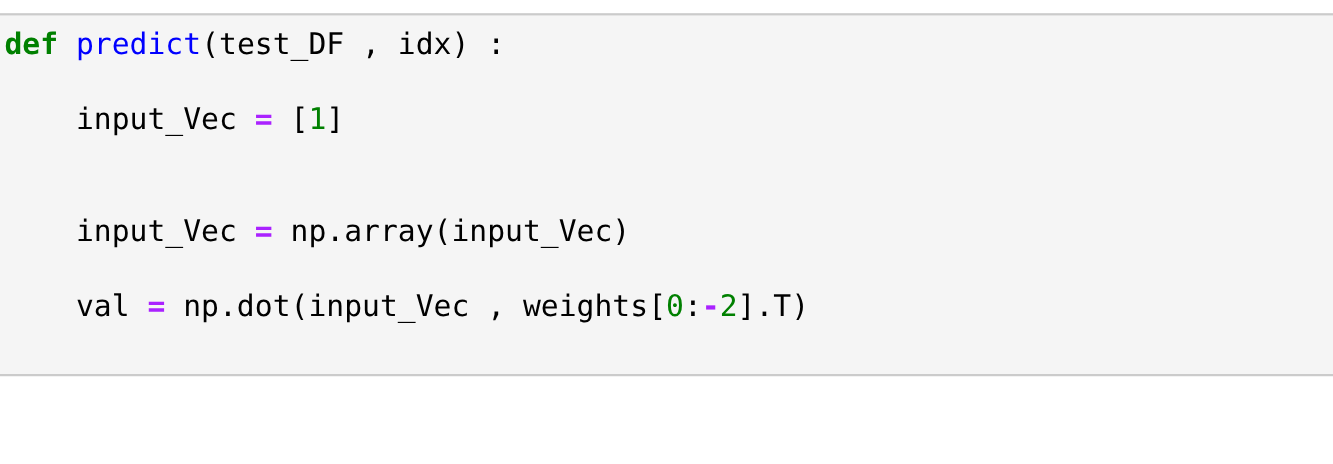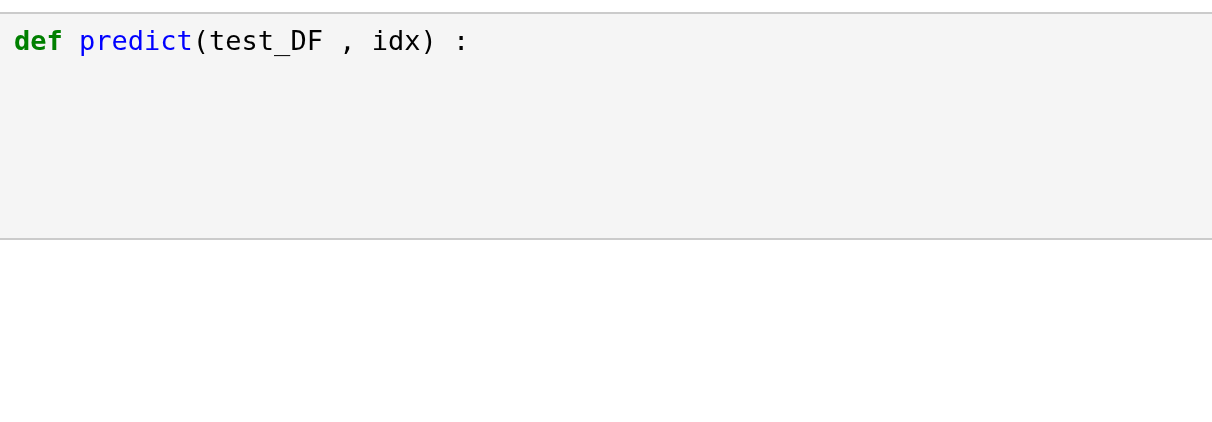--- a/index.html
+++ b/index.html
@@ -14,21 +14,21 @@
     background: #ffffff;
     overflow: hidden;
   }
   .code-cell {
     box-sizing: border-box;
     margin-top: 12px;
     width: 100%;
     background: var(--cell-bg, #f5f5f5);
     border-top: 2px solid var(--cell-border, #cbcbcb);
     border-bottom: 2px solid var(--cell-border, #cbcbcb);
-    padding: 10px 10px 10px 14px;
+    padding: 10px 10px 10px 4px;
     font-family: "DejaVu Sans Mono", "Liberation Mono", monospace;
     font-size: 27px;
     line-height: 34px;
     color: var(--tok-text, #000000);
   }
   .code-line {
     white-space: pre;
     min-height: 34px;
   }
   .tok-keyword  { color: var(--tok-keyword, #008000); font-weight: bold; }
@@ -37,18 +37,21 @@
   .tok-number   { color: var(--tok-number, #008000); }
   .tok-plain    { color: var(--tok-text, #000000); }
 </style>
 </head>
 <body>
 
 <div class="page">
   <div class="code-cell" id="code-cell">
       <div class="code-line"><span class="tok-keyword">def</span><span class="tok-plain"> </span><span class="tok-function">predict</span><span class="tok-plain">(test_DF , idx) :</span></div>
       <div class="code-line">&nbsp;</div>
+      <div class="code-line"><span class="tok-plain">    input_Vec </span><span class="tok-operator">=</span><span class="tok-plain"> [</span><span class="tok-number">1</span><span class="tok-plain">]</span></div>
       <div class="code-line">&nbsp;</div>
       <div class="code-line">&nbsp;</div>
+      <div class="code-line"><span class="tok-plain">    input_Vec </span><span class="tok-operator">=</span><span class="tok-plain"> np.array(input_Vec)</span></div>
       <div class="code-line">&nbsp;</div>
+      <div class="code-line"><span class="tok-plain">    val </span><span class="tok-operator">=</span><span class="tok-plain"> np.dot(input_Vec , weights[</span><span class="tok-number">0</span><span class="tok-plain">:</span><span class="tok-operator">-</span><span class="tok-number">2</span><span class="tok-plain">].T)</span></div>
       <div class="code-line">&nbsp;</div>
     </div>
 </div>
 
 </body></html>

